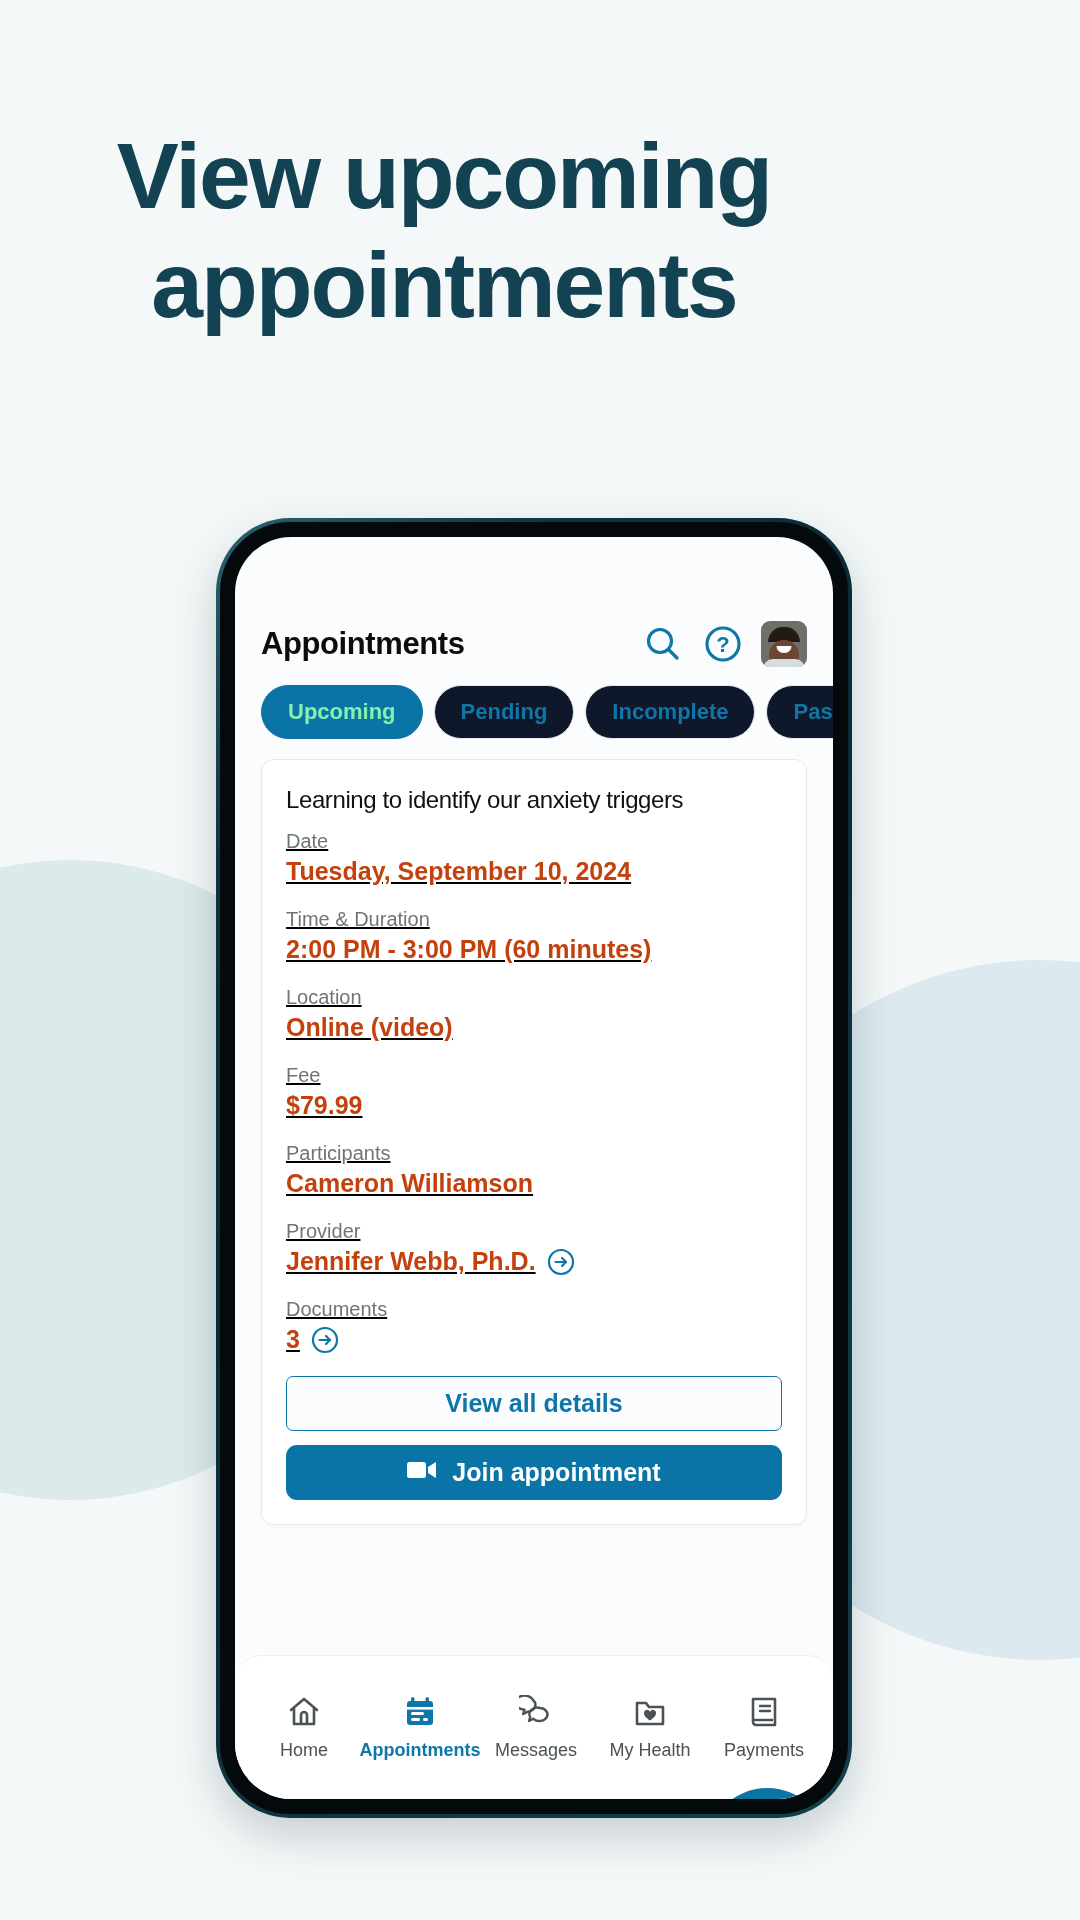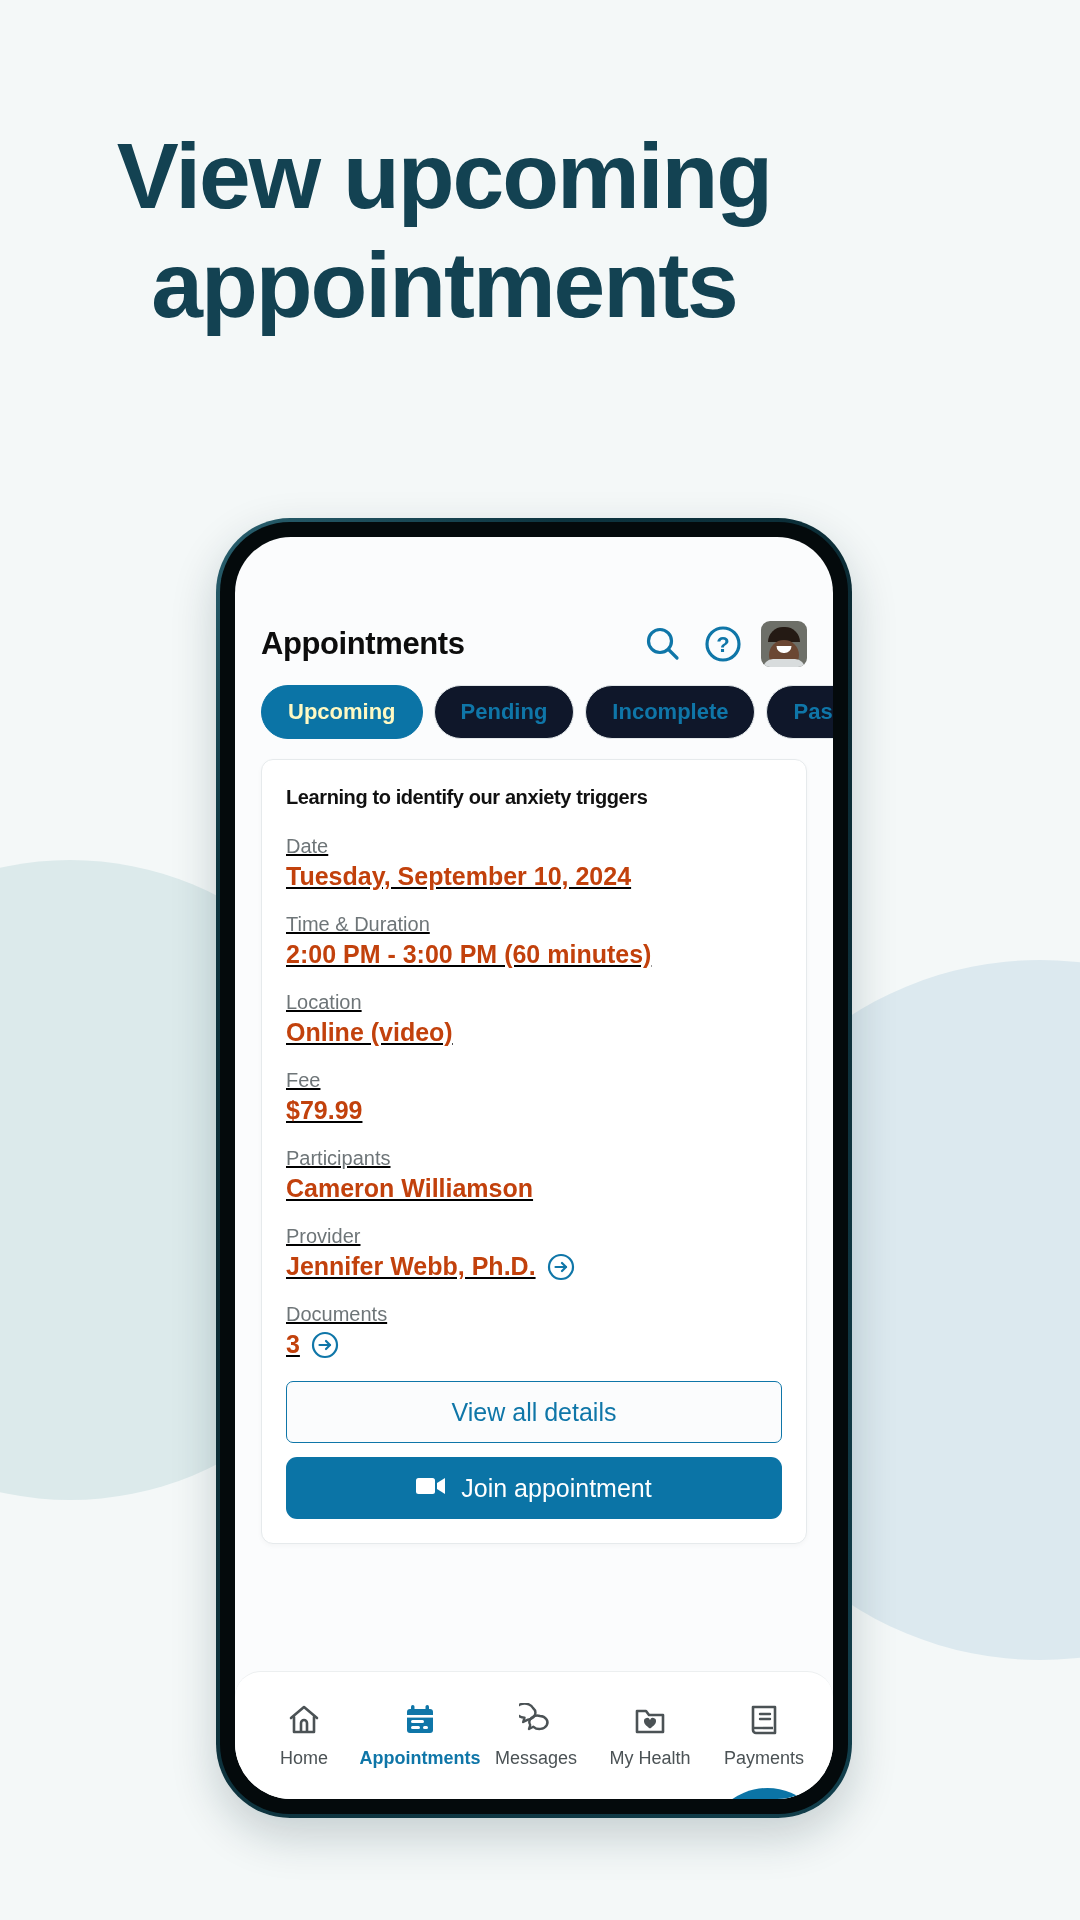--- a/index.html
+++ b/index.html
@@ -105,46 +105,46 @@
   .tab {
     flex:none;
     border-radius:30px;
     padding:13px 26px;
     font-size:22px; font-weight:bold;
     white-space:nowrap;
     border:1.5px solid #e3e8ea;
     background:#0f172a;
     color:#0f76a8;
   }
-  .tab.active { background:#0b74a6; border-color:#0b74a6; color:#fef9c3; }
+  .tab.active { background:#0b74a6; border-color:#0b74a6; color:#86efac; }
 
   
   #card-wrap { padding:20px 26px 0 26px; flex:1; position:relative; }
   #appt-card {
     background:#fff;
     border:1.5px solid #e6eaec;
     border-radius:12px;
     padding:26px 24px 24px 24px;
     box-shadow:0 2px 5px rgba(0,0,0,.03);
   }
   #appt-title {
-    font-size:20px; font-weight:bold; color:#111;
-    letter-spacing:-.4px; margin-bottom:26px;
+    font-size:24px; font-weight:normal; color:#111;
+    letter-spacing:-.4px; margin-bottom:16px;
   }
   .field { margin-bottom:22px;text-decoration:underline; }
   .f-label { font-size:20px; color:#6e7578; margin-bottom:4px; }
   .f-value { font-size:25px; font-weight:bold; color:#c2410c; display:flex; align-items:center; gap:11px; }
 
   .arrow-circle { flex:none; display:inline-flex; }
 
   .btn {
     display:flex; align-items:center; justify-content:center;
     border-radius:7px;
-    font-size:25px; font-weight:normal;
-    height:62px;
+    font-size:25px; font-weight:bold;
+    height:55px;
   }
   #btn-details {
     border:1.5px solid #0f76a8; color:#0f76a8; background:#fbfcfd;
     margin-top:6px;
   }
   #btn-join {
     background:#0b74a6; color:#fff; margin-top:14px; gap:15px;border-radius:11px;
   }
   .cam { display:inline-block; }
 
@@ -154,21 +154,21 @@
     right:4px; top:1251px;
     width:123px; height:123px; border-radius:50%;
     background:#0b74a6;
     display:flex; align-items:center; justify-content:center;
     z-index:8;
   }
 
   
   #bottom-nav {
     position:absolute; left:0; right:0; bottom:0;
-    height:128px;
+    height:144px;
     background:#fff;
     border-top:1.5px solid #eceff0;
     border-radius:26px 26px 0 0;
     display:flex; align-items:center; justify-content:space-around;
     padding:0 12px 0 12px;
     z-index:6;
   }
   .nav-item { display:flex; flex-direction:column; align-items:center; gap:7px; width:118px; }
   .nav-label { font-size:18px; color:#4b5255; font-weight:normal; }
   .nav-item.active .nav-label { color:#0f76a8; font-weight:bold; }

